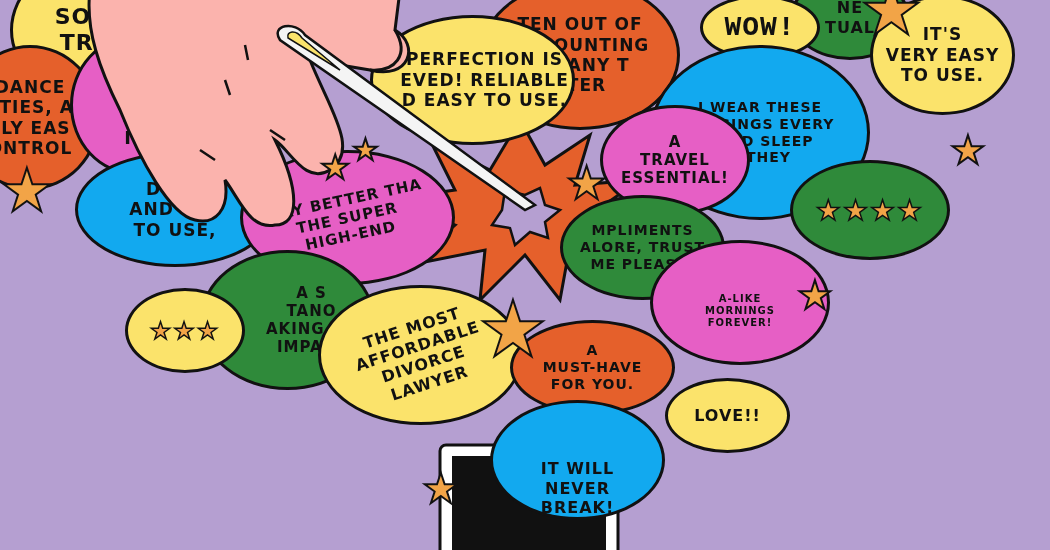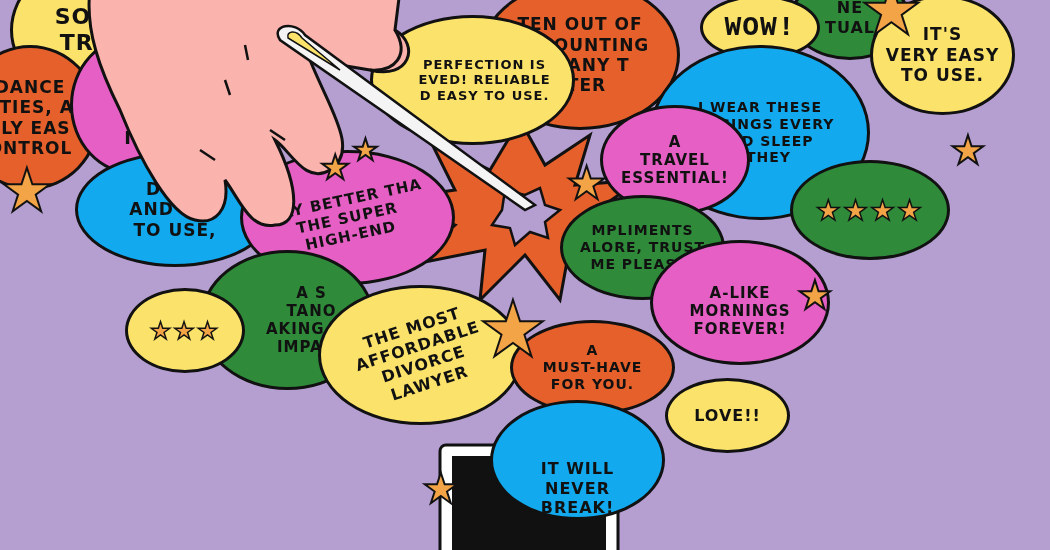--- a/index.html
+++ b/index.html
@@ -71,21 +71,21 @@
 VERY EASY
 TO USE.</span>
   </div>
   <div class="bubble blue" style="left:650px;top:45px;width:220px;height:175px;">
     <span class="btext" style="font-size:14px;">I WEAR THESE
 LEGGINGS EVERY
 OULD SLEEP
 Y THEY</span>
   </div>
   <div class="bubble yellow" style="left:370px;top:15px;width:205px;height:130px;">
-    <span class="btext" style="font-size:13px;margin-left:24px;">PERFECTION IS
+    <span class="btext" style="font-size:17px;margin-left:24px;">PERFECTION IS
 EVED! RELIABLE
 D EASY TO USE.</span>
   </div>
   <div class="bubble pink" style="left:600px;top:105px;width:150px;height:110px;">
     <span class="btext" style="font-size:15px;">A
 TRAVEL
 ESSENTIAL!</span>
   </div>
   <div class="bubble green" style="left:790px;top:160px;width:160px;height:100px;">
     <span class="stars">★★★★</span>
@@ -103,21 +103,21 @@
   </div>
   <div class="bubble yellow" style="left:125px;top:288px;width:120px;height:85px;">
     <span class="stars" style="font-size:24px;">★★★</span>
   </div>
   <div class="bubble green" style="left:560px;top:195px;width:165px;height:105px;">
     <span class="btext" style="font-size:14px;">MPLIMENTS
 ALORE, TRUST
 ME PLEASE!</span>
   </div>
   <div class="bubble pink" style="left:650px;top:240px;width:180px;height:125px;">
-    <span class="btext" style="font-size:15px;margin-top:16px;">A-LIKE
+    <span class="btext" style="font-size:10px;margin-top:16px;">A-LIKE
 MORNINGS
 FOREVER!</span>
   </div>
   <div class="bubble yellow" style="left:318px;top:285px;width:205px;height:140px;">
     <span class="btext" style="font-size:16px;transform:rotate(-18deg);">THE MOST
 AFFORDABLE
 DIVORCE
 LAWYER</span>
   </div>
   <div class="bubble orange" style="left:510px;top:320px;width:165px;height:95px;">

